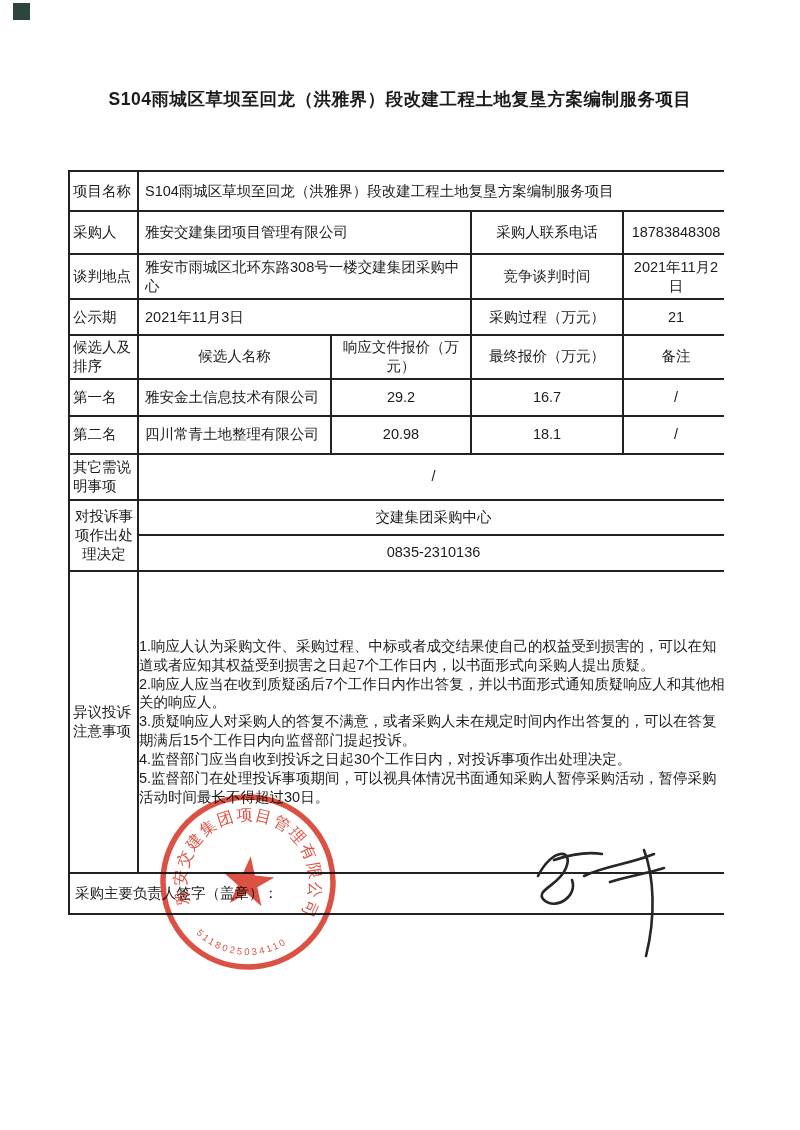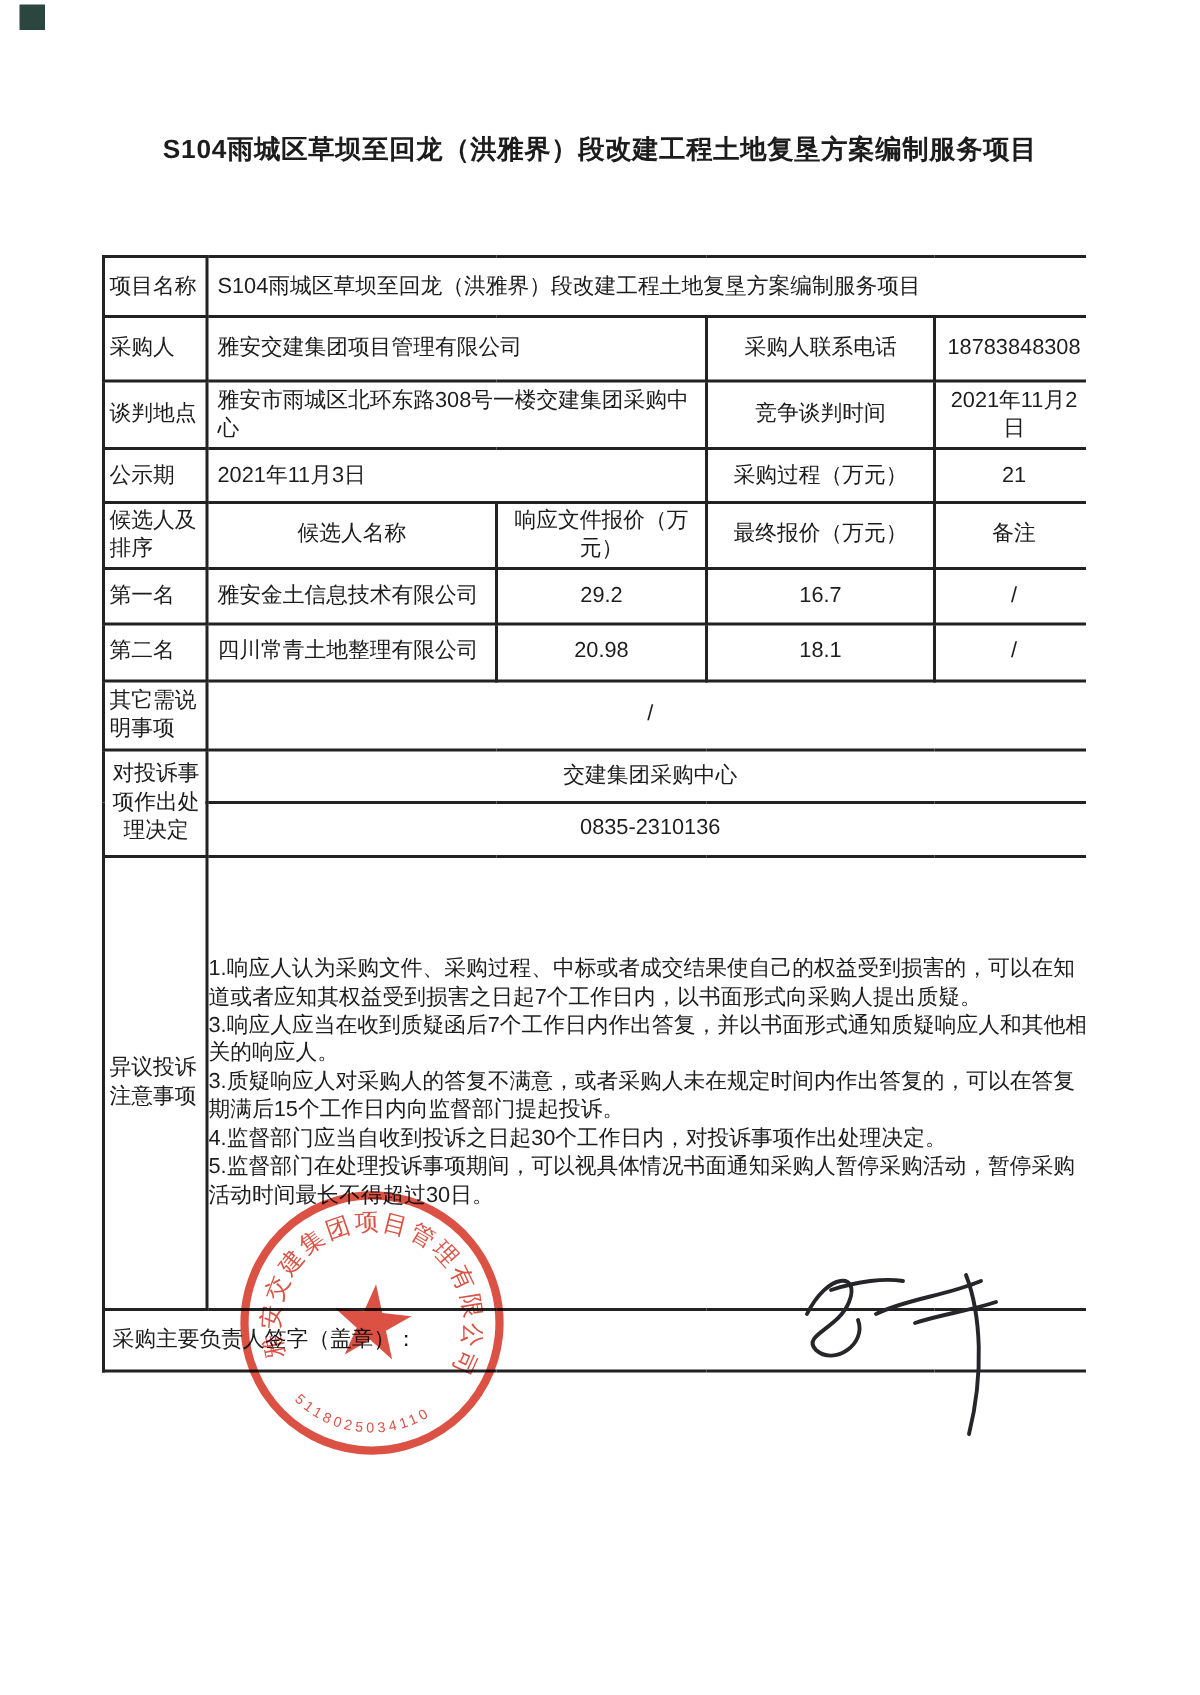--- a/index.html
+++ b/index.html
@@ -100,21 +100,21 @@
       <td class="lbl ctr" rowspan="2">对投诉事项作出处理决定</td>
       <td class="ctr" colspan="4">交建集团采购中心</td>
     </tr>
     <tr style="height:36px">
       <td class="ctr" colspan="4">0835-2310136</td>
     </tr>
     <tr style="height:302px">
       <td class="lbl">异议投诉注意事项</td>
       <td class="notes" colspan="4">
         <p>1.响应人认为采购文件、采购过程、中标或者成交结果使自己的权益受到损害的，可以在知道或者应知其权益受到损害之日起7个工作日内，以书面形式向采购人提出质疑。</p>
-        <p>3.响应人应当在收到质疑函后7个工作日内作出答复，并以书面形式通知质疑响应人和其他相关的响应人。</p>
+        <p>2.响应人应当在收到质疑函后7个工作日内作出答复，并以书面形式通知质疑响应人和其他相关的响应人。</p>
         <p>3.质疑响应人对采购人的答复不满意，或者采购人未在规定时间内作出答复的，可以在答复期满后15个工作日内向监督部门提起投诉。</p>
         <p>4.监督部门应当自收到投诉之日起30个工作日内，对投诉事项作出处理决定。</p>
         <p>5.监督部门在处理投诉事项期间，可以视具体情况书面通知采购人暂停采购活动，暂停采购活动时间最长不得超过30日。</p>
       </td>
     </tr>
     <tr style="height:41px">
       <td class="sign" colspan="5">采购主要负责人签字（盖章）：</td>
     </tr>
   </tbody>
     </table>

